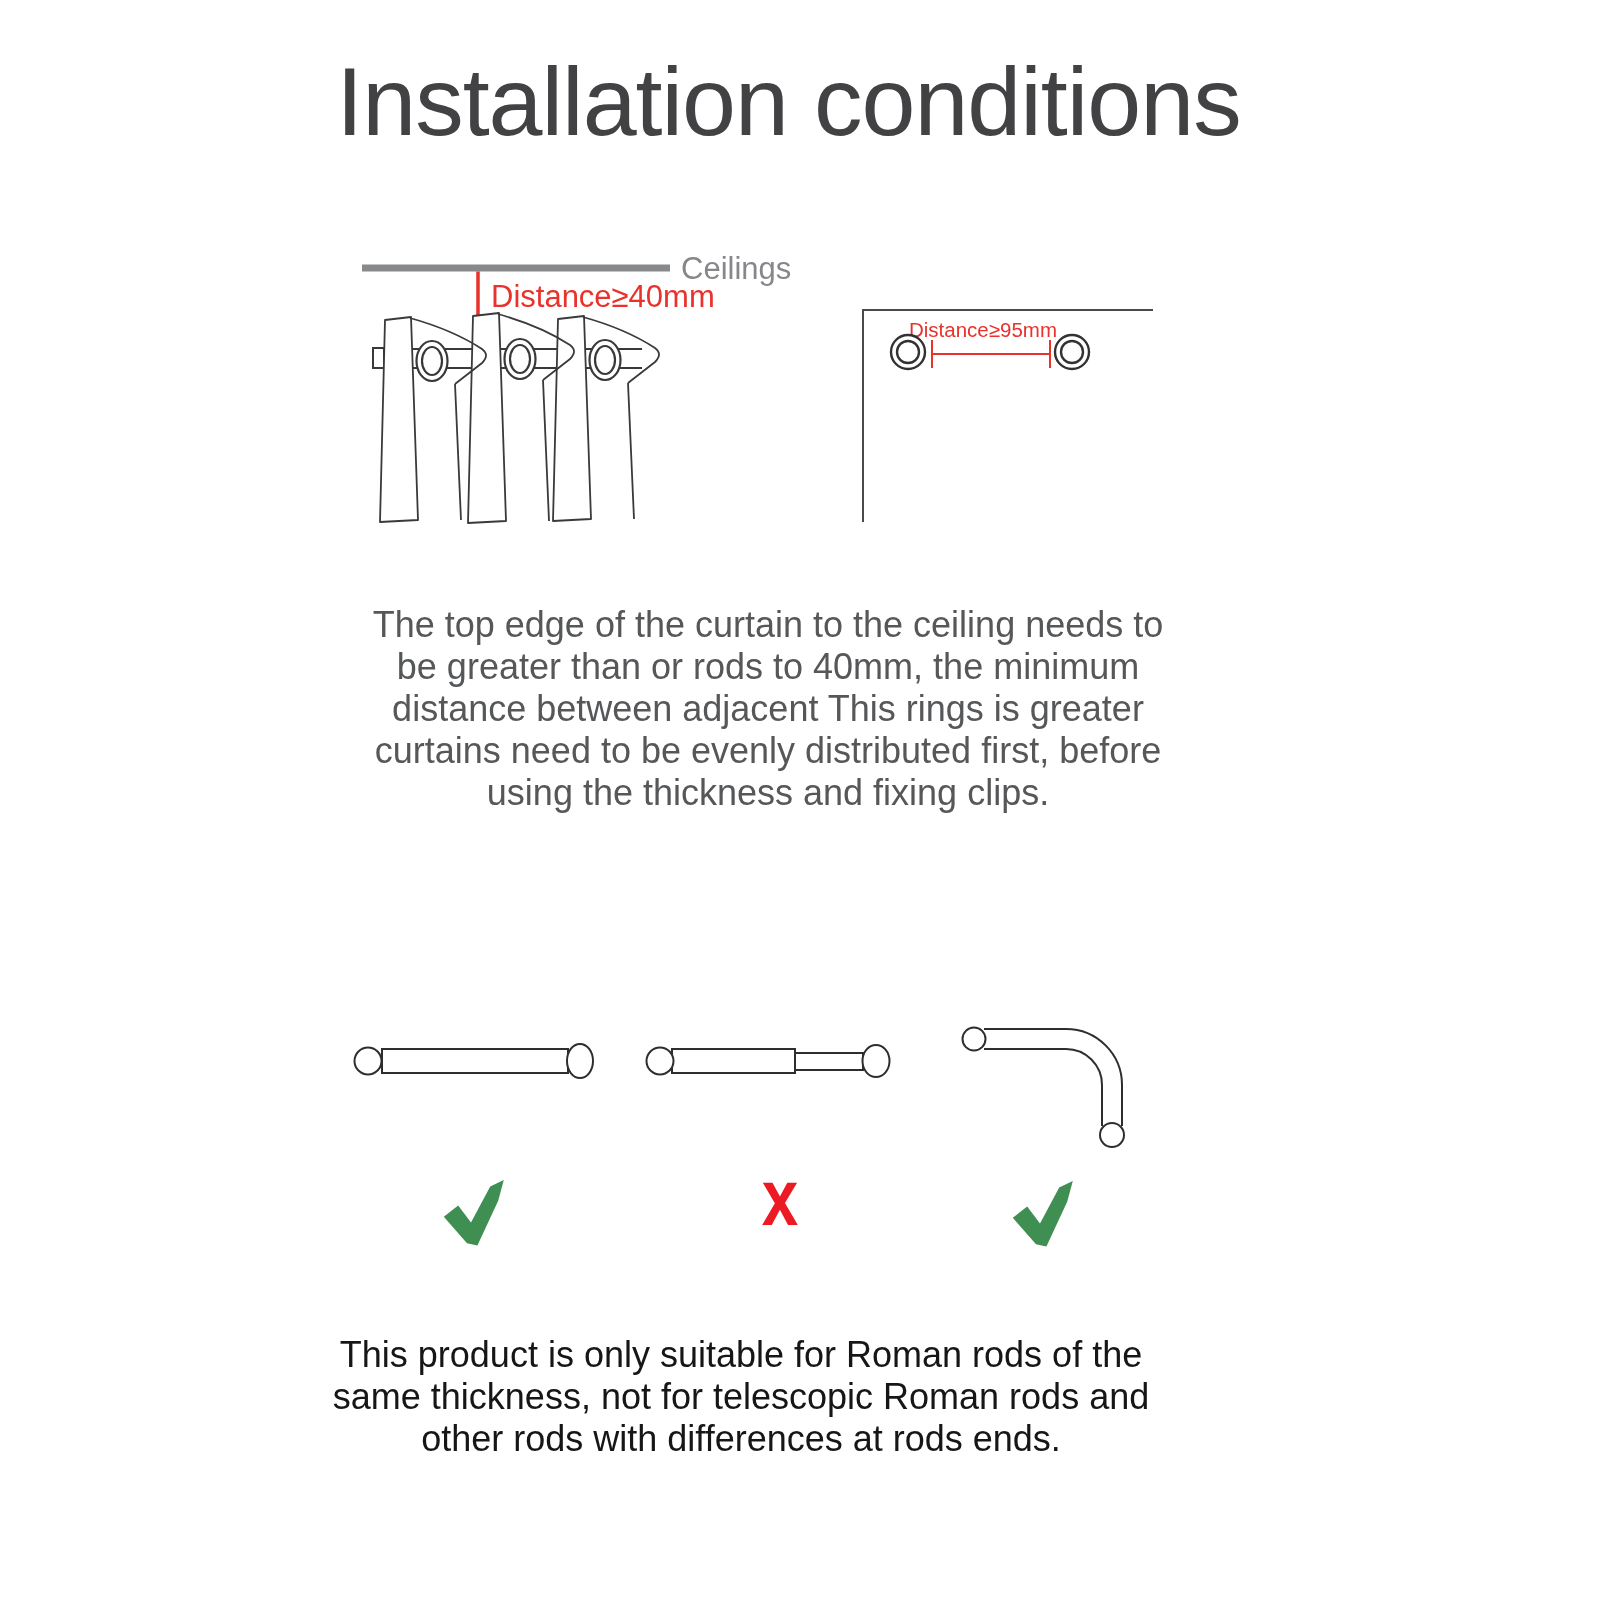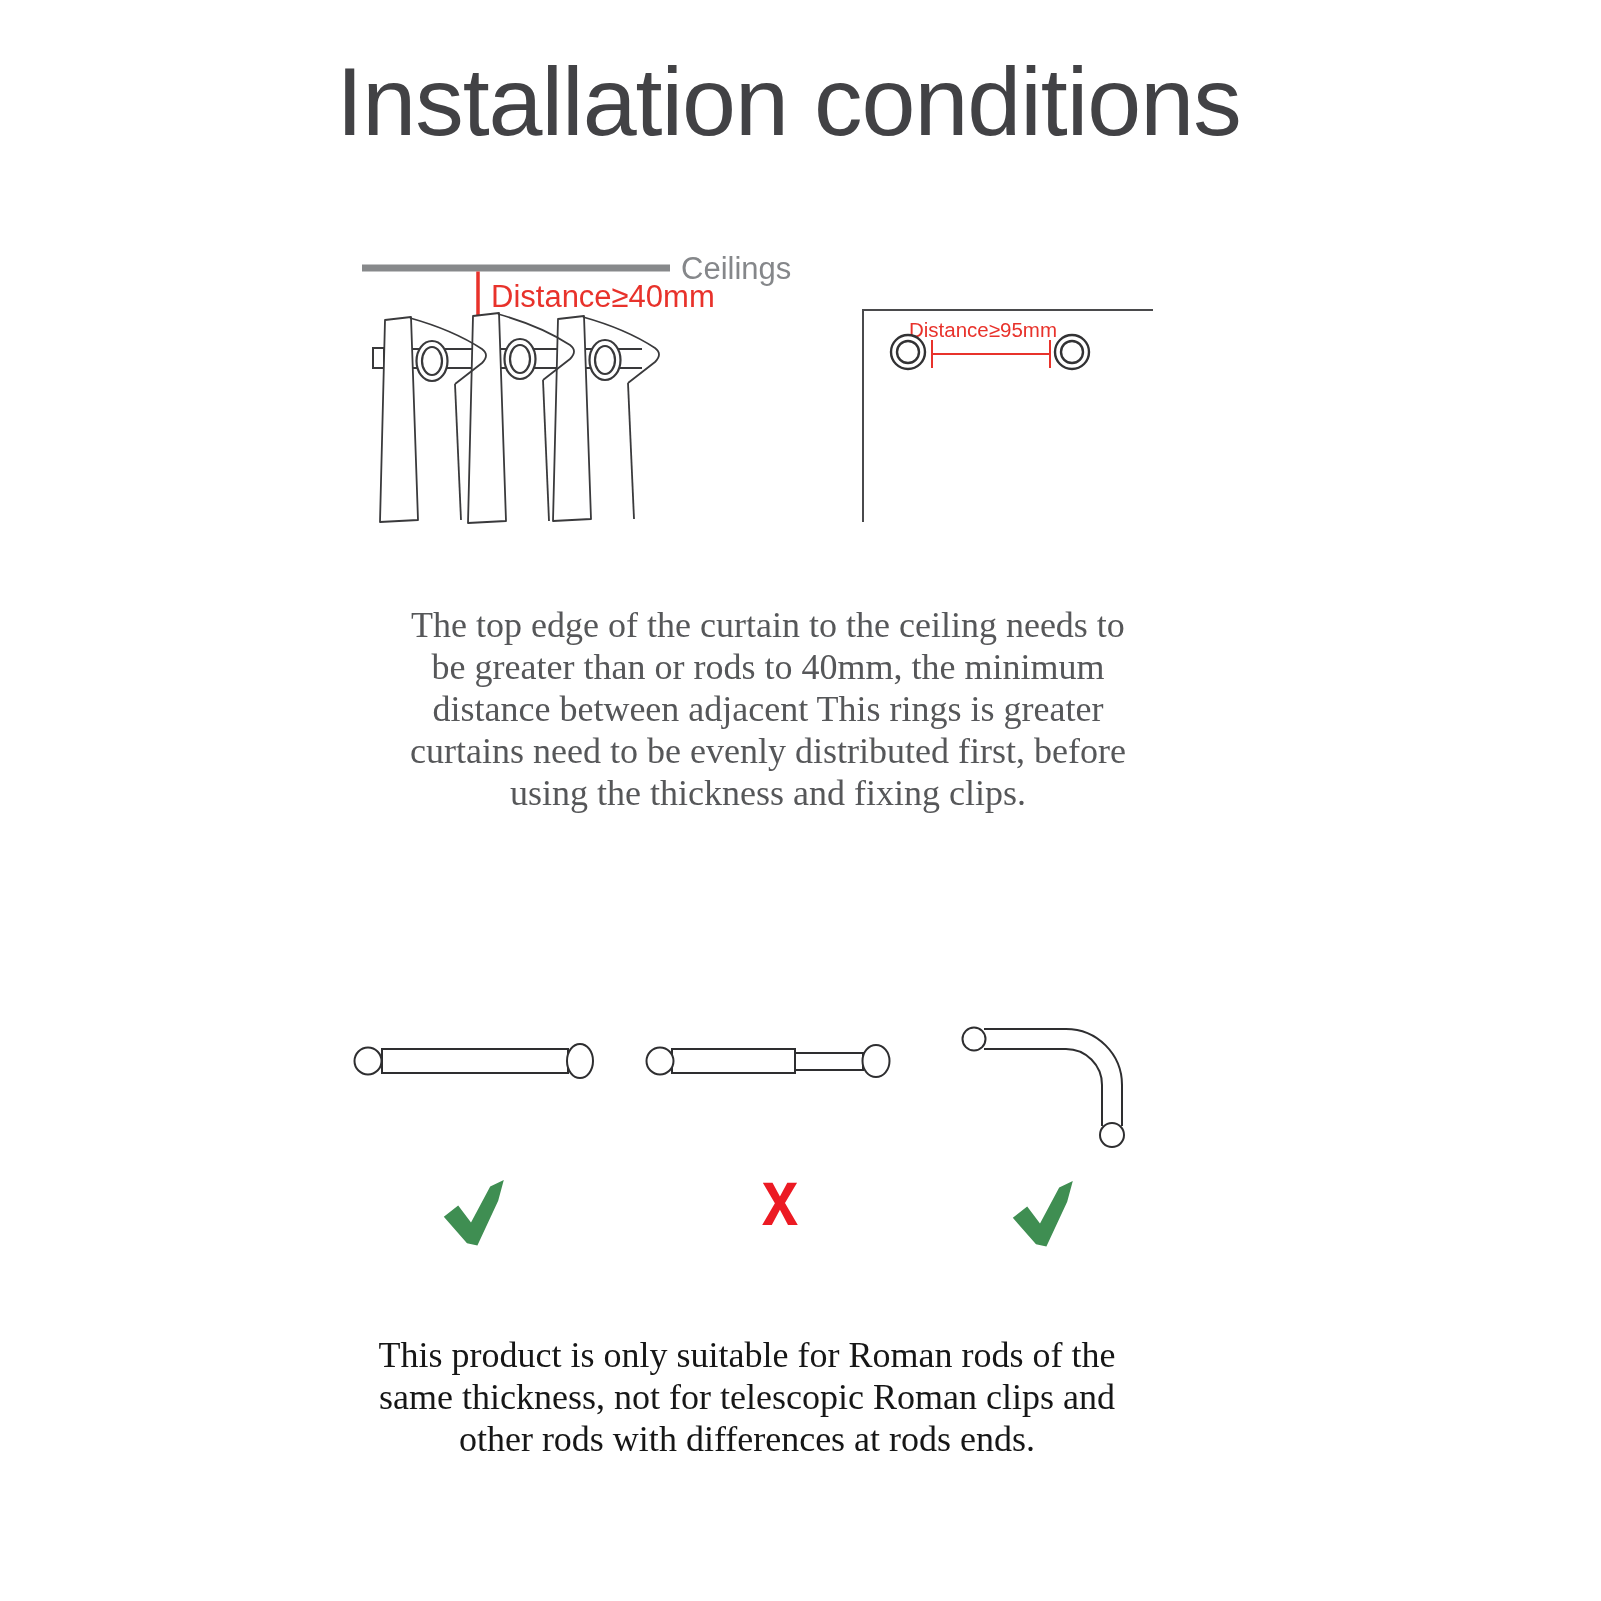--- a/index.html
+++ b/index.html
@@ -5,23 +5,23 @@
   html,body{margin:0;padding:0;}
   body{
     width:1601px;height:1601px;background:#ffffff;position:relative;overflow:hidden;
     font-family:"Liberation Sans","DejaVu Sans",sans-serif;
   }
   .abs{position:absolute;}
   .title{
     top:46px;left:0;width:1601px;text-align:center;white-space:nowrap;
     font-size:97px;color:#424245;letter-spacing:-1px;transform:translateX(-12px);
   }
-  .para{line-height:42px;font-size:36px;text-align:center;width:1200px;font-family:Liberation Serif, serif;}
+  .para{line-height:42px;font-size:36px;text-align:center;width:1200px;}
   .para1{left:168px;top:604px;color:#565759;}
-  .para2{left:147px;top:1334px;color:#161616;}
+  .para2{left:141px;top:1334px;color:#161616;}
   .xmark{
     left:740px;top:1158px;width:80px;text-align:center;line-height:80px;
     font-size:80px;font-weight:bold;color:#ec1a23;transform:scaleX(0.82);
   }
   svg text{font-family:"Liberation Sans","DejaVu Sans",sans-serif;}
 </style>
 </head>
 <body>
 
 <div class="abs title">Installation conditions</div>
@@ -120,15 +120,15 @@
 </svg>
 
 <div class="abs xmark">x</div>
 
 <svg class="abs" style="left:1000px;top:1165px;" width="80" height="88" viewBox="0 0 100 110">
   <path d="M16,66 L34,52 L50,73 L74,28 L91,20 L84,46 L58,102 L45,99 Z" fill="#3f8e52"></path>
 </svg>
 
 <div class="abs para para2">
   <div>This product is only suitable for Roman rods of the</div>
-  <div>same thickness, not for telescopic Roman clips and</div>
+  <div>same thickness, not for telescopic Roman rods and</div>
   <div>other rods with differences at rods ends.</div>
 </div>
 
 </body></html>

